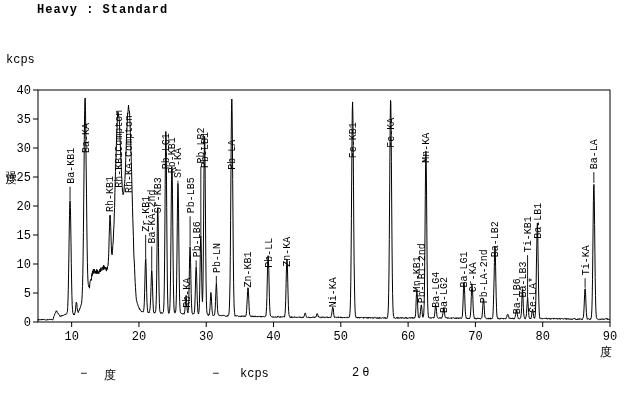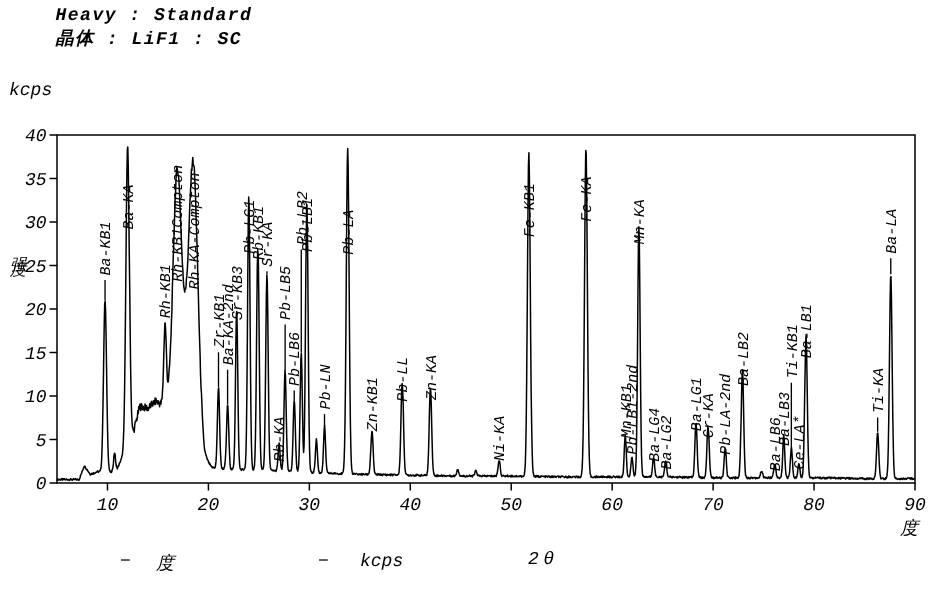--- a/index.html
+++ b/index.html
@@ -1,33 +1,32 @@
 <!DOCTYPE html>
 <html><head>
 <meta charset="utf-8">
 <style>
   html,body{margin:0;padding:0;background:#ffffff;}
   #screen{position:relative;width:627px;height:402px;background:#ffffff;overflow:hidden;
-          font-family:"Liberation Mono","DejaVu Sans Mono",monospace;color:#000;font-style:italic;}
+          font-family:"Liberation Mono","DejaVu Sans Mono",monospace;color:#000;}
   .hdr{position:absolute;left:37px;font-size:12px;font-weight:600;letter-spacing:1px;white-space:pre;}
   #hdr1{top:3px;} #hdr2{top:17px;}
   #yunit{position:absolute;left:6px;top:53px;font-size:12px;}
   #yname{position:absolute;left:2px;top:162px;font-size:11px;writing-mode:vertical-rl;letter-spacing:2px;}
   #xlab{position:absolute;left:352px;top:366px;font-size:12px;letter-spacing:3px;}
   #xunit{position:absolute;left:600px;top:344px;font-size:12px;}
   .lg{position:absolute;top:367px;font-size:12px;}
   #lgm1{left:80px;} #lgl1{left:104px;} #lgm2{left:212px;} #lgl2{left:240px;}
   svg{position:absolute;left:0;top:0;}
 </style>
 </head>
 <body>
 
 <div id="screen">
   <div id="hdr1" class="hdr">Heavy : Standard</div>
-  <div id="hdr2" class="hdr">晶体 : LiF1 : SC</div>
   <div id="yunit">kcps</div>
   <div id="yname">强度</div>
 
   <svg id="plot-svg" width="627" height="402" style="font-family:'Liberation Mono','DejaVu Sans Mono',monospace">
       <path d="M38.0 320.3L38.3 319.1L38.6 320.2L38.9 319.6L39.2 319.8L39.5 319.7L39.8 319.5L40.1 320.1L40.4 319.9L40.7 319.6L41.0 319.1L41.3 319.3L41.6 320.1L41.9 319.0L42.2 319.3L42.5 319.8L42.8 319.1L43.1 319.8L43.5 319.5L43.8 319.9L44.1 319.3L44.4 319.6L44.7 319.5L45.0 319.8L45.3 320.1L45.6 319.9L45.9 319.7L46.2 320.3L46.5 320.1L46.8 319.8L47.1 319.1L47.4 319.4L47.7 320.0L48.0 319.8L48.3 320.1L48.6 319.6L48.9 319.1L49.2 319.1L49.5 319.7L49.8 319.3L50.1 319.6L50.4 319.1L50.7 319.7L51.0 320.0L51.3 319.4L51.6 319.3L51.9 320.0L52.2 319.7L52.5 320.1L52.8 320.1L53.1 319.0L53.4 318.4L53.7 316.7L54.0 316.2L54.4 315.5L54.7 314.1L55.0 313.8L55.3 313.3L55.6 312.3L55.9 311.7L56.2 310.8L56.5 311.4L56.8 310.9L57.1 312.3L57.4 312.7L57.7 313.1L58.0 312.9L58.3 313.8L58.6 314.0L58.9 314.5L59.2 314.9L59.5 315.2L59.8 316.0L60.1 316.7L60.4 316.5L60.7 315.9L61.0 316.3L61.3 315.5L61.6 316.1L61.9 316.1L62.2 315.2L62.5 315.4L62.8 315.8L63.1 315.4L63.4 315.5L63.7 315.1L64.0 314.8L64.3 314.9L64.6 314.6L65.0 313.9L65.3 314.1L65.6 314.9L65.9 314.4L66.2 314.1L66.5 314.0L66.8 313.6L67.1 312.5L67.4 311.5L67.7 307.6L68.0 300.1L68.3 289.4L68.6 273.1L68.9 254.9L69.2 234.2L69.5 215.4L69.8 202.8L70.1 200.7L70.4 207.6L70.7 222.8L71.0 242.4L71.3 263.8L71.6 281.0L71.9 295.3L72.2 304.5L72.5 309.4L72.8 312.4L73.1 313.9L73.4 313.9L73.7 314.9L74.0 314.2L74.3 315.0L74.6 314.1L74.9 312.9L75.2 312.0L75.6 309.1L75.9 304.6L76.2 302.5L76.5 302.2L76.8 303.4L77.1 307.6L77.4 310.0L77.7 311.2L78.0 311.8L78.3 312.6L78.6 311.3L78.9 310.4L79.2 310.5L79.5 309.0L79.8 308.3L80.1 308.4L80.4 307.3L80.7 306.1L81.0 305.3L81.3 304.0L81.6 303.2L81.9 299.5L82.2 294.6L82.5 286.6L82.8 274.7L83.1 256.9L83.4 232.4L83.7 204.1L84.0 171.7L84.3 139.7L84.6 114.8L84.9 99.6L85.2 98.0L85.5 110.5L85.8 133.7L86.1 163.0L86.5 193.3L86.8 222.2L87.1 246.1L87.4 262.7L87.7 274.7L88.0 281.2L88.3 284.6L88.6 285.2L88.9 286.9L89.2 285.8L89.5 288.2L89.8 283.4L90.1 281.5L90.4 280.6L90.7 281.0L91.0 279.1L91.3 280.2L91.6 277.9L91.9 273.6L92.2 275.7L92.5 271.2L92.8 272.6L93.1 270.2L93.4 269.3L93.7 273.7L94.0 273.3L94.3 269.1L94.6 270.1L94.9 271.6L95.2 273.3L95.5 270.9L95.8 273.2L96.1 271.3L96.4 273.8L96.7 269.3L97.1 271.1L97.4 272.9L97.7 270.4L98.0 273.8L98.3 272.2L98.6 271.7L98.9 273.6L99.2 271.5L99.5 272.0L99.8 269.2L100.1 270.1L100.4 271.8L100.7 268.3L101.0 267.6L101.3 270.2L101.6 270.7L101.9 270.7L102.2 267.3L102.5 267.2L102.8 268.0L103.1 269.6L103.4 265.4L103.7 269.7L104.0 265.6L104.3 268.4L104.6 267.2L104.9 268.1L105.2 269.3L105.5 267.1L105.8 268.7L106.1 268.7L106.4 271.1L106.7 269.0L107.0 267.3L107.3 269.4L107.6 266.3L108.0 266.0L108.3 261.3L108.6 256.8L108.9 248.0L109.2 235.8L109.5 227.2L109.8 218.8L110.1 215.4L110.4 220.2L110.7 226.6L111.0 236.0L111.3 245.6L111.6 253.3L111.9 254.7L112.2 254.6L112.5 250.4L112.8 245.7L113.1 243.0L113.4 237.1L113.7 229.7L114.0 224.7L114.3 214.0L114.6 207.4L114.9 192.3L115.2 181.8L115.5 171.7L115.8 163.7L116.1 154.4L116.4 144.1L116.7 134.0L117.0 129.6L117.3 120.5L117.6 114.1L117.9 111.6L118.2 112.8L118.6 116.0L118.9 117.1L119.2 119.2L119.5 124.3L119.8 131.9L120.1 139.8L120.4 145.9L120.7 155.1L121.0 161.6L121.3 169.0L121.6 176.0L121.9 179.8L122.2 186.6L122.5 191.0L122.8 192.5L123.1 194.7L123.4 192.8L123.7 192.8L124.0 191.1L124.3 185.7L124.6 183.6L124.9 179.5L125.2 173.9L125.5 166.3L125.8 157.2L126.1 150.2L126.4 140.3L126.7 133.5L127.0 127.1L127.3 121.9L127.6 112.9L127.9 113.6L128.2 109.3L128.5 105.0L128.8 109.1L129.1 110.5L129.5 111.1L129.8 118.7L130.1 124.9L130.4 132.3L130.7 143.9L131.0 153.2L131.3 161.6L131.6 171.3L131.9 184.8L132.2 194.6L132.5 207.3L132.8 218.8L133.1 228.0L133.4 236.3L133.7 250.0L134.0 258.2L134.3 262.0L134.6 268.8L134.9 276.8L135.2 282.4L135.5 287.7L135.8 292.8L136.1 296.7L136.4 299.8L136.7 300.9L137.0 302.2L137.3 303.4L137.6 304.2L137.9 305.0L138.2 306.4L138.5 306.6L138.8 307.1L139.1 308.5L139.4 308.2L139.7 309.6L140.1 309.3L140.4 310.4L140.7 310.5L141.0 311.1L141.3 311.3L141.6 311.9L141.9 311.2L142.2 311.8L142.5 311.7L142.8 311.7L143.1 312.1L143.4 311.7L143.7 310.2L144.0 307.6L144.3 302.5L144.6 292.9L144.9 281.0L145.2 268.2L145.5 259.6L145.8 258.6L146.1 266.6L146.4 279.9L146.7 292.4L147.0 302.1L147.3 307.3L147.6 310.7L147.9 312.3L148.2 311.9L148.5 312.9L148.8 312.4L149.1 312.9L149.4 311.7L149.7 311.1L150.0 308.8L150.3 305.2L150.7 297.3L151.0 287.7L151.3 277.9L151.6 270.4L151.9 270.6L152.2 276.8L152.5 286.2L152.8 296.9L153.1 304.0L153.4 309.8L153.7 312.1L154.0 312.7L154.3 313.2L154.6 312.4L154.9 313.0L155.2 312.0L155.5 311.7L155.8 309.5L156.1 304.7L156.4 294.4L156.7 276.1L157.0 251.4L157.3 225.9L157.6 209.1L157.9 207.6L158.2 223.1L158.5 247.7L158.8 273.0L159.1 292.9L159.4 303.7L159.7 309.5L160.0 311.8L160.3 312.7L160.6 312.8L160.9 313.6L161.2 312.6L161.6 312.5L161.9 313.1L162.2 313.2L162.5 313.4L162.8 312.6L163.1 312.1L163.4 311.7L163.7 308.2L164.0 300.6L164.3 285.9L164.6 260.9L164.9 225.0L165.2 184.3L165.5 148.9L165.8 131.4L166.1 137.9L166.4 167.6L166.7 207.3L167.0 246.1L167.3 276.0L167.6 295.1L167.9 305.6L168.2 310.2L168.5 312.9L168.8 313.4L169.1 313.1L169.4 311.6L169.7 310.0L170.0 303.4L170.3 291.3L170.6 270.7L170.9 241.7L171.2 209.1L171.5 179.6L171.8 166.5L172.2 171.1L172.5 194.6L172.8 226.7L173.1 258.7L173.4 283.3L173.7 299.3L174.0 308.1L174.3 311.0L174.6 312.7L174.9 312.8L175.2 312.8L175.5 312.1L175.8 310.2L176.1 305.2L176.4 294.2L176.7 276.3L177.0 251.0L177.3 221.4L177.6 195.2L177.9 183.3L178.2 188.1L178.5 208.3L178.8 237.8L179.1 265.2L179.4 288.0L179.7 301.3L180.0 308.3L180.3 311.6L180.6 312.8L180.9 313.1L181.2 313.3L181.5 313.8L181.8 313.3L182.1 313.7L182.4 313.6L182.7 314.1L183.1 313.8L183.4 313.6L183.7 313.5L184.0 314.3L184.3 313.4L184.6 311.8L184.9 309.7L185.2 305.8L185.5 301.6L185.8 297.3L186.1 295.4L186.4 297.7L186.7 302.9L187.0 307.2L187.3 310.6L187.6 312.0L187.9 312.9L188.2 310.7L188.5 307.1L188.8 299.2L189.1 285.2L189.4 269.3L189.7 254.4L190.0 246.9L190.3 250.3L190.6 262.6L190.9 279.2L191.2 293.4L191.5 303.8L191.8 309.5L192.1 313.0L192.4 313.4L192.7 314.1L193.0 314.3L193.3 313.8L193.7 313.7L194.0 313.9L194.3 312.6L194.6 310.1L194.9 304.1L195.2 295.0L195.5 283.0L195.8 272.0L196.1 267.2L196.4 269.3L196.7 277.7L197.0 289.9L197.3 300.3L197.6 307.3L197.9 312.3L198.2 312.9L198.5 314.0L198.8 312.4L199.1 310.3L199.4 303.4L199.7 290.3L200.0 272.3L200.3 253.7L200.6 238.8L200.9 235.5L201.2 244.9L201.5 262.1L201.8 281.0L202.1 295.4L202.4 301.6L202.7 297.3L203.0 282.8L203.3 256.9L203.6 220.2L203.9 179.7L204.3 148.8L204.6 136.3L204.9 147.9L205.2 179.7L205.5 220.1L205.8 257.7L206.1 284.1L206.4 300.7L206.7 309.5L207.0 312.9L207.3 314.0L207.6 314.3L207.9 315.3L208.2 315.2L208.5 315.6L208.8 314.5L209.1 315.0L209.4 312.9L209.7 311.2L210.0 307.3L210.3 301.3L210.6 296.2L210.9 292.5L211.2 294.9L211.5 300.0L211.8 305.6L212.1 310.4L212.4 313.3L212.7 314.3L213.0 315.6L213.3 315.0L213.6 315.5L213.9 315.4L214.2 315.1L214.5 314.9L214.8 312.9L215.2 308.8L215.5 301.5L215.8 293.9L216.1 286.5L216.4 283.7L216.7 287.6L217.0 295.6L217.3 304.1L217.6 309.5L217.9 312.8L218.2 314.2L218.5 314.9L218.8 314.9L219.1 315.6L219.4 315.8L219.7 315.3L220.0 315.6L220.3 315.6L220.6 315.0L220.9 315.8L221.2 315.6L221.5 315.8L221.8 315.9L222.1 315.4L222.4 315.5L222.7 316.0L223.0 315.1L223.3 315.2L223.6 315.4L223.9 316.0L224.2 315.7L224.5 315.7L224.8 315.6L225.1 315.8L225.4 316.3L225.8 316.3L226.1 316.3L226.4 315.8L226.7 316.3L227.0 316.0L227.3 316.2L227.6 315.2L227.9 316.2L228.2 315.2L228.5 315.0L228.8 314.3L229.1 312.1L229.4 307.2L229.7 297.9L230.0 281.9L230.3 256.5L230.6 220.5L230.9 180.0L231.2 139.5L231.5 109.3L231.8 99.0L232.1 110.1L232.4 138.9L232.7 179.6L233.0 221.0L233.3 256.1L233.6 282.4L233.9 298.4L234.2 308.0L234.5 312.6L234.8 314.5L235.1 316.2L235.4 315.6L235.7 316.1L236.0 315.5L236.3 315.8L236.7 316.1L237.0 316.1L237.3 315.6L237.6 315.6L237.9 315.8L238.2 315.9L238.5 316.4L238.8 316.6L239.1 316.0L239.4 316.4L239.7 316.1L240.0 315.8L240.3 316.1L240.6 316.7L240.9 316.5L241.2 315.7L241.5 316.7L241.8 316.3L242.1 315.7L242.4 315.9L242.7 316.4L243.0 316.4L243.3 316.5L243.6 316.3L243.9 315.7L244.2 316.4L244.5 316.6L244.8 315.8L245.1 316.7L245.4 316.2L245.7 316.1L246.0 315.5L246.3 313.8L246.6 310.5L246.9 304.8L247.3 297.8L247.6 291.4L247.9 287.7L248.2 287.9L248.5 292.9L248.8 299.7L249.1 306.8L249.4 311.6L249.7 314.7L250.0 315.2L250.3 315.9L250.6 316.0L250.9 316.6L251.2 316.2L251.5 315.9L251.8 316.9L252.1 316.1L252.4 315.8L252.7 316.5L253.0 316.0L253.3 316.9L253.6 316.7L253.9 315.9L254.2 316.8L254.5 316.4L254.8 316.4L255.1 317.1L255.4 316.0L255.7 316.1L256.0 316.1L256.3 316.4L256.6 316.6L256.9 316.1L257.2 316.9L257.5 316.3L257.8 317.1L258.2 316.4L258.5 316.2L258.8 316.7L259.1 316.7L259.4 316.4L259.7 316.6L260.0 316.9L260.3 316.0L260.6 317.1L260.9 316.0L261.2 316.5L261.5 316.4L261.8 317.2L262.1 316.2L262.4 316.5L262.7 316.4L263.0 316.1L263.3 316.2L263.6 316.8L263.9 316.6L264.2 316.7L264.5 316.9L264.8 316.7L265.1 316.7L265.4 316.1L265.7 316.1L266.0 315.0L266.3 311.2L266.6 306.6L266.9 297.2L267.2 284.0L267.5 270.2L267.8 259.8L268.1 255.7L268.4 259.0L268.8 269.7L269.1 284.2L269.4 297.3L269.7 306.3L270.0 312.4L270.3 314.8L270.6 315.9L270.9 315.9L271.2 316.2L271.5 316.4L271.8 316.8L272.1 316.6L272.4 317.3L272.7 316.7L273.0 317.1L273.3 317.3L273.6 316.8L273.9 316.6L274.2 317.3L274.5 317.3L274.8 316.9L275.1 316.7L275.4 316.9L275.7 316.8L276.0 317.4L276.3 316.9L276.6 317.4L276.9 317.0L277.2 317.3L277.5 316.2L277.8 317.0L278.1 316.3L278.4 316.3L278.7 316.7L279.0 316.6L279.4 317.4L279.7 317.3L280.0 316.8L280.3 317.5L280.6 317.0L280.9 316.3L281.2 316.8L281.5 317.2L281.8 317.0L282.1 316.9L282.4 317.1L282.7 316.9L283.0 316.4L283.3 316.8L283.6 316.5L283.9 317.1L284.2 317.0L284.5 317.0L284.8 315.1L285.1 313.4L285.4 308.2L285.7 300.3L286.0 288.5L286.3 274.9L286.6 264.5L286.9 259.0L287.2 260.9L287.5 269.9L287.8 283.4L288.1 295.0L288.4 305.8L288.7 311.6L289.0 314.4L289.3 315.9L289.6 316.6L289.9 317.4L290.3 317.0L290.6 317.7L290.9 317.5L291.2 316.6L291.5 317.7L291.8 316.7L292.1 317.2L292.4 316.9L292.7 317.6L293.0 317.3L293.3 317.3L293.6 317.2L293.9 317.5L294.2 316.8L294.5 316.6L294.8 317.2L295.1 317.7L295.4 317.3L295.7 316.9L296.0 316.8L296.3 317.0L296.6 317.7L296.9 317.2L297.2 317.2L297.5 317.6L297.8 317.2L298.1 317.1L298.4 317.3L298.7 317.1L299.0 317.3L299.3 317.4L299.6 317.4L299.9 316.6L300.2 317.4L300.5 317.8L300.9 317.2L301.2 317.9L301.5 317.8L301.8 317.2L302.1 317.0L302.4 317.5L302.7 316.8L303.0 317.8L303.3 317.3L303.6 316.8L303.9 316.6L304.2 316.1L304.5 314.8L304.8 313.3L305.1 313.2L305.4 313.1L305.7 314.5L306.0 315.5L306.3 316.3L306.6 317.3L306.9 317.4L307.2 317.5L307.5 317.2L307.8 317.3L308.1 317.6L308.4 317.5L308.7 316.8L309.0 317.6L309.3 317.7L309.6 317.1L309.9 317.9L310.2 318.0L310.5 317.6L310.8 317.7L311.1 317.0L311.4 317.8L311.8 317.4L312.1 317.5L312.4 317.4L312.7 317.4L313.0 316.7L313.3 316.8L313.6 317.6L313.9 317.2L314.2 317.0L314.5 317.3L314.8 318.0L315.1 317.4L315.4 316.7L315.7 316.8L316.0 316.3L316.3 316.5L316.6 315.1L316.9 313.8L317.2 313.5L317.5 313.9L317.8 314.9L318.1 316.2L318.4 317.0L318.7 316.6L319.0 317.2L319.3 316.9L319.6 317.4L319.9 316.9L320.2 317.2L320.5 317.2L320.8 317.8L321.1 317.6L321.4 317.8L321.7 316.9L322.0 317.0L322.4 317.2L322.7 317.3L323.0 316.7L323.3 317.5L323.6 317.2L323.9 317.1L324.2 317.7L324.5 317.8L324.8 317.1L325.1 316.9L325.4 317.4L325.7 317.3L326.0 317.2L326.3 317.2L326.6 317.0L326.9 317.2L327.2 317.7L327.5 316.8L327.8 317.7L328.1 317.8L328.4 317.7L328.7 317.1L329.0 317.6L329.3 317.3L329.6 317.6L329.9 316.9L330.2 317.2L330.5 317.6L330.8 317.7L331.1 316.5L331.4 315.7L331.7 314.0L332.0 311.8L332.3 309.1L332.6 307.3L333.0 307.5L333.3 308.9L333.6 312.2L333.9 315.2L334.2 316.6L334.5 317.6L334.8 317.0L335.1 317.2L335.4 316.9L335.7 316.8L336.0 317.5L336.3 317.4L336.6 317.7L336.9 317.8L337.2 317.1L337.5 317.3L337.8 317.5L338.1 317.5L338.4 316.7L338.7 317.8L339.0 317.8L339.3 317.6L339.6 317.3L339.9 317.4L340.2 317.4L340.5 318.0L340.8 316.8L341.1 317.8L341.4 317.9L341.7 317.0L342.0 317.7L342.3 317.8L342.6 317.7L342.9 317.5L343.2 317.8L343.5 317.3L343.9 317.7L344.2 317.0L344.5 317.8L344.8 317.7L345.1 317.8L345.4 317.6L345.7 317.7L346.0 317.2L346.3 317.7L346.6 317.7L346.9 317.1L347.2 317.2L347.5 317.1L347.8 318.1L348.1 317.8L348.4 317.5L348.7 317.3L349.0 317.6L349.3 317.0L349.6 316.1L349.9 313.4L350.2 309.2L350.5 298.7L350.8 281.4L351.1 254.4L351.4 218.5L351.7 177.2L352.0 137.9L352.3 109.8L352.6 101.9L352.9 115.0L353.2 145.5L353.5 186.2L353.8 227.9L354.1 261.6L354.5 286.9L354.8 301.7L355.1 310.5L355.4 314.7L355.7 316.2L356.0 317.5L356.3 317.8L356.6 317.3L356.9 317.6L357.2 318.2L357.5 317.0L357.8 317.7L358.1 317.1L358.4 317.2L358.7 317.9L359.0 317.2L359.3 318.1L359.6 318.1L359.9 318.3L360.2 317.5L360.5 318.0L360.8 317.2L361.1 317.5L361.4 317.5L361.7 317.5L362.0 317.7L362.3 317.4L362.6 317.7L362.9 317.6L363.2 317.3L363.5 318.4L363.8 317.1L364.1 317.7L364.4 317.5L364.7 317.4L365.0 318.1L365.4 317.7L365.7 317.3L366.0 317.6L366.3 317.9L366.6 317.4L366.9 318.3L367.2 317.8L367.5 318.3L367.8 317.3L368.1 318.0L368.4 317.3L368.7 318.3L369.0 318.2L369.3 317.5L369.6 317.4L369.9 318.0L370.2 317.5L370.5 317.7L370.8 318.3L371.1 317.8L371.4 317.6L371.7 317.5L372.0 317.3L372.3 317.5L372.6 318.3L372.9 317.5L373.2 317.5L373.5 317.8L373.8 318.4L374.1 317.5L374.4 317.4L374.7 317.3L375.0 317.6L375.3 317.5L375.6 317.7L376.0 317.9L376.3 318.4L376.6 317.9L376.9 318.1L377.2 317.4L377.5 318.3L377.8 318.5L378.1 318.6L378.4 317.9L378.7 318.5L379.0 317.4L379.3 317.5L379.6 318.3L379.9 317.5L380.2 318.3L380.5 317.8L380.8 318.1L381.1 318.4L381.4 318.4L381.7 318.1L382.0 317.6L382.3 317.7L382.6 317.6L382.9 317.7L383.2 318.1L383.5 318.1L383.8 318.4L384.1 317.3L384.4 317.6L384.7 317.9L385.0 317.7L385.3 318.5L385.6 317.5L385.9 318.3L386.2 318.3L386.5 317.9L386.9 318.5L387.2 317.8L387.5 317.3L387.8 315.1L388.1 312.1L388.4 305.1L388.7 292.4L389.0 271.1L389.3 239.4L389.6 199.0L389.9 157.5L390.2 121.2L390.5 100.3L390.8 102.2L391.1 124.4L391.4 161.4L391.7 203.9L392.0 243.1L392.3 272.8L392.6 293.6L392.9 305.9L393.2 312.5L393.5 316.1L393.8 316.6L394.1 318.2L394.4 317.7L394.7 318.0L395.0 318.2L395.3 318.5L395.6 318.4L395.9 318.2L396.2 317.7L396.5 317.9L396.8 317.5L397.1 318.5L397.5 317.4L397.8 317.4L398.1 318.4L398.4 318.3L398.7 317.5L399.0 318.1L399.3 318.4L399.6 318.2L399.9 317.7L400.2 318.0L400.5 318.2L400.8 317.4L401.1 317.5L401.4 318.3L401.7 318.4L402.0 317.3L402.3 317.9L402.6 318.2L402.9 317.7L403.2 318.1L403.5 318.0L403.8 318.2L404.1 317.9L404.4 318.4L404.7 318.5L405.0 317.5L405.3 317.5L405.6 318.2L405.9 317.3L406.2 318.1L406.5 318.4L406.8 317.4L407.1 317.8L407.4 318.5L407.7 318.1L408.1 318.5L408.4 318.2L408.7 317.8L409.0 317.3L409.3 317.5L409.6 317.8L409.9 317.9L410.2 318.5L410.5 318.2L410.8 317.5L411.1 318.0L411.4 317.5L411.7 318.1L412.0 318.4L412.3 318.2L412.6 317.3L412.9 318.5L413.2 318.2L413.5 318.1L413.8 318.2L414.1 318.3L414.4 317.4L414.7 318.1L415.0 317.0L415.3 316.2L415.6 313.3L415.9 307.6L416.2 299.7L416.5 293.6L416.8 290.1L417.1 292.9L417.4 297.9L417.7 305.9L418.0 312.0L418.3 315.9L418.6 317.3L419.0 317.3L419.3 317.9L419.6 317.7L419.9 316.7L420.2 314.0L420.5 311.4L420.8 308.0L421.1 305.3L421.4 304.9L421.7 307.1L422.0 310.3L422.3 314.2L422.6 316.0L422.9 317.3L423.2 316.6L423.5 316.3L423.8 312.6L424.1 306.2L424.4 291.1L424.7 267.1L425.0 233.2L425.3 195.4L425.6 164.8L425.9 151.2L426.2 160.0L426.5 187.9L426.8 225.3L427.1 260.9L427.4 287.1L427.7 303.9L428.0 311.4L428.3 315.6L428.6 317.3L428.9 317.1L429.2 317.9L429.6 318.1L429.9 317.7L430.2 318.2L430.5 318.2L430.8 317.7L431.1 317.6L431.4 318.2L431.7 318.1L432.0 318.1L432.3 317.7L432.6 318.0L432.9 317.5L433.2 317.7L433.5 318.2L433.8 317.2L434.1 317.6L434.4 316.2L434.7 314.1L435.0 310.7L435.3 307.0L435.6 305.3L435.9 305.8L436.2 307.4L436.5 311.7L436.8 314.1L437.1 316.8L437.4 317.4L437.7 317.4L438.0 317.9L438.3 318.3L438.6 318.4L438.9 318.4L439.2 318.2L439.5 317.6L439.8 318.2L440.1 318.3L440.5 317.8L440.8 317.5L441.1 318.6L441.4 317.6L441.7 317.5L442.0 317.6L442.3 317.0L442.6 315.1L442.9 313.4L443.2 310.8L443.5 307.9L443.8 307.4L444.1 307.9L444.4 310.1L444.7 314.1L445.0 316.2L445.3 317.4L445.6 317.8L445.9 317.8L446.2 317.8L446.5 317.5L446.8 318.1L447.1 317.4L447.4 318.0L447.7 318.0L448.0 318.7L448.3 317.9L448.6 317.6L448.9 317.8L449.2 318.1L449.5 318.3L449.8 318.2L450.1 318.0L450.4 318.0L450.7 318.0L451.1 318.5L451.4 317.6L451.7 318.7L452.0 318.6L452.3 318.2L452.6 317.9L452.9 317.6L453.2 318.0L453.5 317.7L453.8 318.2L454.1 318.3L454.4 318.2L454.7 317.9L455.0 318.8L455.3 318.2L455.6 318.4L455.9 317.7L456.2 317.6L456.5 318.7L456.8 318.1L457.1 317.8L457.4 317.7L457.7 318.4L458.0 318.0L458.3 318.0L458.6 318.8L458.9 318.4L459.2 317.7L459.5 318.4L459.8 318.2L460.1 317.8L460.4 318.0L460.7 317.9L461.0 317.6L461.3 318.5L461.7 317.8L462.0 317.5L462.3 316.2L462.6 312.0L462.9 306.0L463.2 297.9L463.5 288.7L463.8 282.6L464.1 282.3L464.4 286.9L464.7 294.3L465.0 304.0L465.3 311.2L465.6 314.6L465.9 316.7L466.2 318.3L466.5 317.6L466.8 317.9L467.1 317.9L467.4 319.0L467.7 318.3L468.0 318.0L468.3 319.0L468.6 318.1L468.9 318.6L469.2 318.4L469.5 318.9L469.8 317.7L470.1 317.5L470.4 315.3L470.7 311.1L471.0 305.6L471.3 296.6L471.6 288.6L471.9 284.4L472.2 286.2L472.6 291.2L472.9 299.4L473.2 307.9L473.5 313.4L473.8 315.6L474.1 317.1L474.4 318.5L474.7 318.6L475.0 318.8L475.3 317.9L475.6 318.4L475.9 319.2L476.2 318.4L476.5 318.6L476.8 318.8L477.1 318.6L477.4 318.0L477.7 317.9L478.0 318.9L478.3 318.3L478.6 318.3L478.9 318.3L479.2 318.8L479.5 318.6L479.8 318.0L480.1 318.5L480.4 319.1L480.7 319.1L481.0 318.4L481.3 317.8L481.6 317.9L481.9 317.5L482.2 314.9L482.5 310.9L482.8 305.5L483.2 300.6L483.5 298.8L483.8 300.4L484.1 304.2L484.4 310.3L484.7 314.7L485.0 317.4L485.3 317.3L485.6 317.8L485.9 318.0L486.2 318.4L486.5 318.9L486.8 318.9L487.1 319.1L487.4 318.4L487.7 318.3L488.0 319.0L488.3 319.1L488.6 318.1L488.9 318.2L489.2 318.3L489.5 318.6L489.8 319.1L490.1 317.9L490.4 319.2L490.7 318.1L491.0 318.4L491.3 318.6L491.6 318.3L491.9 319.0L492.2 318.3L492.5 317.8L492.8 316.4L493.1 311.6L493.4 304.9L493.7 293.6L494.1 279.0L494.4 262.4L494.7 250.7L495.0 246.5L495.3 252.2L495.6 266.5L495.9 282.4L496.2 296.8L496.5 307.3L496.8 313.9L497.1 317.1L497.4 317.3L497.7 318.6L498.0 318.8L498.3 319.1L498.6 318.1L498.9 318.1L499.2 318.9L499.5 319.2L499.8 319.0L500.1 318.4L500.4 319.1L500.7 318.2L501.0 318.3L501.3 318.2L501.6 318.5L501.9 319.0L502.2 318.5L502.5 318.5L502.8 318.4L503.1 318.5L503.4 318.3L503.7 319.2L504.0 318.4L504.3 318.5L504.7 319.0L505.0 318.7L505.3 318.9L505.6 318.4L505.9 318.5L506.2 318.5L506.5 317.3L506.8 317.0L507.1 314.9L507.4 315.0L507.7 314.5L508.0 314.4L508.3 315.2L508.6 315.9L508.9 317.5L509.2 318.6L509.5 318.3L509.8 317.9L510.1 318.4L510.4 318.2L510.7 318.8L511.0 318.3L511.3 318.6L511.6 319.0L511.9 318.2L512.2 318.8L512.5 317.9L512.8 318.2L513.1 318.3L513.4 319.1L513.7 318.0L514.0 318.8L514.3 318.9L514.6 317.9L514.9 317.6L515.2 316.6L515.6 314.5L515.9 312.8L516.2 309.8L516.5 309.7L516.8 309.8L517.1 311.8L517.4 314.3L517.7 316.7L518.0 317.4L518.3 318.5L518.6 318.1L518.9 318.1L519.2 318.6L519.5 319.1L519.8 318.9L520.1 318.5L520.4 318.1L520.7 317.9L521.0 315.7L521.3 313.3L521.6 307.6L521.9 299.8L522.2 292.3L522.5 289.6L522.8 293.0L523.1 300.0L523.4 307.6L523.7 313.0L524.0 316.3L524.3 317.2L524.6 317.9L524.9 318.8L525.2 319.0L525.5 317.7L525.8 317.6L526.2 316.1L526.5 313.5L526.8 308.3L527.1 304.0L527.4 299.5L527.7 298.5L528.0 302.3L528.3 306.8L528.6 312.5L528.9 315.6L529.2 317.8L529.5 318.2L529.8 318.7L530.1 319.0L530.4 317.9L530.7 318.4L531.0 318.6L531.3 317.3L531.6 315.9L531.9 312.8L532.2 310.7L532.5 309.1L532.8 309.7L533.1 311.6L533.4 313.8L533.7 316.5L534.0 318.0L534.3 317.8L534.6 318.4L534.9 317.0L535.2 315.5L535.5 310.0L535.8 300.2L536.1 286.1L536.4 266.0L536.8 244.7L537.1 229.2L537.4 223.1L537.7 231.9L538.0 249.6L538.3 270.8L538.6 290.1L538.9 303.1L539.2 311.9L539.5 316.4L539.8 318.1L540.1 318.6L540.4 318.1L540.7 318.2L541.0 318.3L541.3 318.8L541.6 319.0L541.9 318.3L542.2 319.1L542.5 318.9L542.8 318.6L543.1 318.8L543.4 318.4L543.7 318.0L544.0 318.7L544.3 318.6L544.6 318.5L544.9 318.2L545.2 318.1L545.5 318.4L545.8 318.4L546.1 319.0L546.4 318.1L546.7 318.0L547.0 318.2L547.3 319.2L547.7 319.0L548.0 319.1L548.3 318.4L548.6 318.3L548.9 318.2L549.2 318.6L549.5 319.1L549.8 318.3L550.1 319.2L550.4 318.8L550.7 319.3L551.0 318.4L551.3 318.6L551.6 319.0L551.9 318.2L552.2 318.5L552.5 318.1L552.8 318.4L553.1 318.6L553.4 318.1L553.7 319.1L554.0 319.1L554.3 318.1L554.6 318.5L554.9 318.3L555.2 318.5L555.5 318.9L555.8 318.8L556.1 318.1L556.4 318.7L556.7 318.2L557.0 319.2L557.3 319.2L557.6 318.6L557.9 318.6L558.3 318.7L558.6 319.2L558.9 318.9L559.2 318.3L559.5 319.1L559.8 318.4L560.1 318.4L560.4 319.4L560.7 319.0L561.0 318.7L561.3 318.2L561.6 318.7L561.9 318.8L562.2 318.4L562.5 318.6L562.8 318.7L563.1 318.5L563.4 318.7L563.7 319.4L564.0 319.1L564.3 318.6L564.6 318.3L564.9 318.4L565.2 318.9L565.5 318.4L565.8 318.6L566.1 319.5L566.4 318.3L566.7 318.7L567.0 319.4L567.3 318.9L567.6 318.6L567.9 319.1L568.2 319.2L568.5 318.6L568.8 319.3L569.2 319.2L569.5 319.1L569.8 318.9L570.1 319.3L570.4 318.7L570.7 319.3L571.0 319.4L571.3 318.9L571.6 319.5L571.9 318.9L572.2 319.4L572.5 319.4L572.8 318.8L573.1 318.7L573.4 318.6L573.7 319.1L574.0 318.6L574.3 319.0L574.6 318.6L574.9 319.1L575.2 318.6L575.5 319.4L575.8 319.4L576.1 319.0L576.4 319.7L576.7 319.1L577.0 319.6L577.3 319.2L577.6 319.7L577.9 318.7L578.2 318.6L578.5 319.0L578.8 319.7L579.1 319.0L579.4 318.6L579.8 319.4L580.1 318.9L580.4 319.1L580.7 318.7L581.0 319.3L581.3 319.4L581.6 319.7L581.9 319.1L582.2 319.1L582.5 319.5L582.8 318.3L583.1 317.9L583.4 316.8L583.7 313.9L584.0 308.7L584.3 302.1L584.6 294.4L584.9 289.0L585.2 288.7L585.5 292.6L585.8 299.2L586.1 307.0L586.4 312.7L586.7 316.0L587.0 317.9L587.3 319.3L587.6 318.7L587.9 319.1L588.2 318.8L588.5 318.6L588.8 318.8L589.1 319.1L589.4 319.7L589.7 319.2L590.0 319.7L590.4 318.4L590.7 319.2L591.0 318.4L591.3 317.1L591.6 314.1L591.9 308.9L592.2 297.8L592.5 279.7L592.8 254.7L593.1 227.1L593.4 200.8L593.7 185.2L594.0 184.4L594.3 199.0L594.6 224.4L594.9 252.2L595.2 277.7L595.5 295.5L595.8 307.9L596.1 314.2L596.4 317.6L596.7 318.3L597.0 318.9L597.3 319.1L597.6 318.7L597.9 319.3L598.2 319.4L598.5 319.6L598.8 319.4L599.1 319.2L599.4 319.0L599.7 319.6L600.0 319.3L600.3 319.7L600.6 318.9L600.9 318.9L601.3 319.5L601.6 319.3L601.9 319.6L602.2 318.6L602.5 319.1L602.8 319.2L603.1 319.6L603.4 319.0L603.7 318.9L604.0 319.0L604.3 319.6L604.6 319.2L604.9 318.7L605.2 318.7L605.5 318.7L605.8 318.8L606.1 318.7L606.4 319.1L606.7 318.5L607.0 318.6L607.3 319.7L607.6 318.6L607.9 318.5L608.2 319.1L608.5 319.6L608.8 319.2L609.1 319.5L609.4 319.1L609.7 319.6" fill="none" stroke="#000000" stroke-width="1" stroke-linejoin="round"></path>
       <rect x="38" y="90" width="572" height="232" fill="none" stroke="#000" stroke-width="1"></rect>
       <line x1="71.64705882352942" y1="322" x2="71.64705882352942" y2="327" stroke="#000" stroke-width="1"></line>
       <text x="71.64705882352942" y="340" text-anchor="middle" font-size="12" fill="#000">10</text>
       <line x1="138.94117647058823" y1="322" x2="138.94117647058823" y2="327" stroke="#000" stroke-width="1"></line>
       <text x="138.94117647058823" y="340" text-anchor="middle" font-size="12" fill="#000">20</text>

